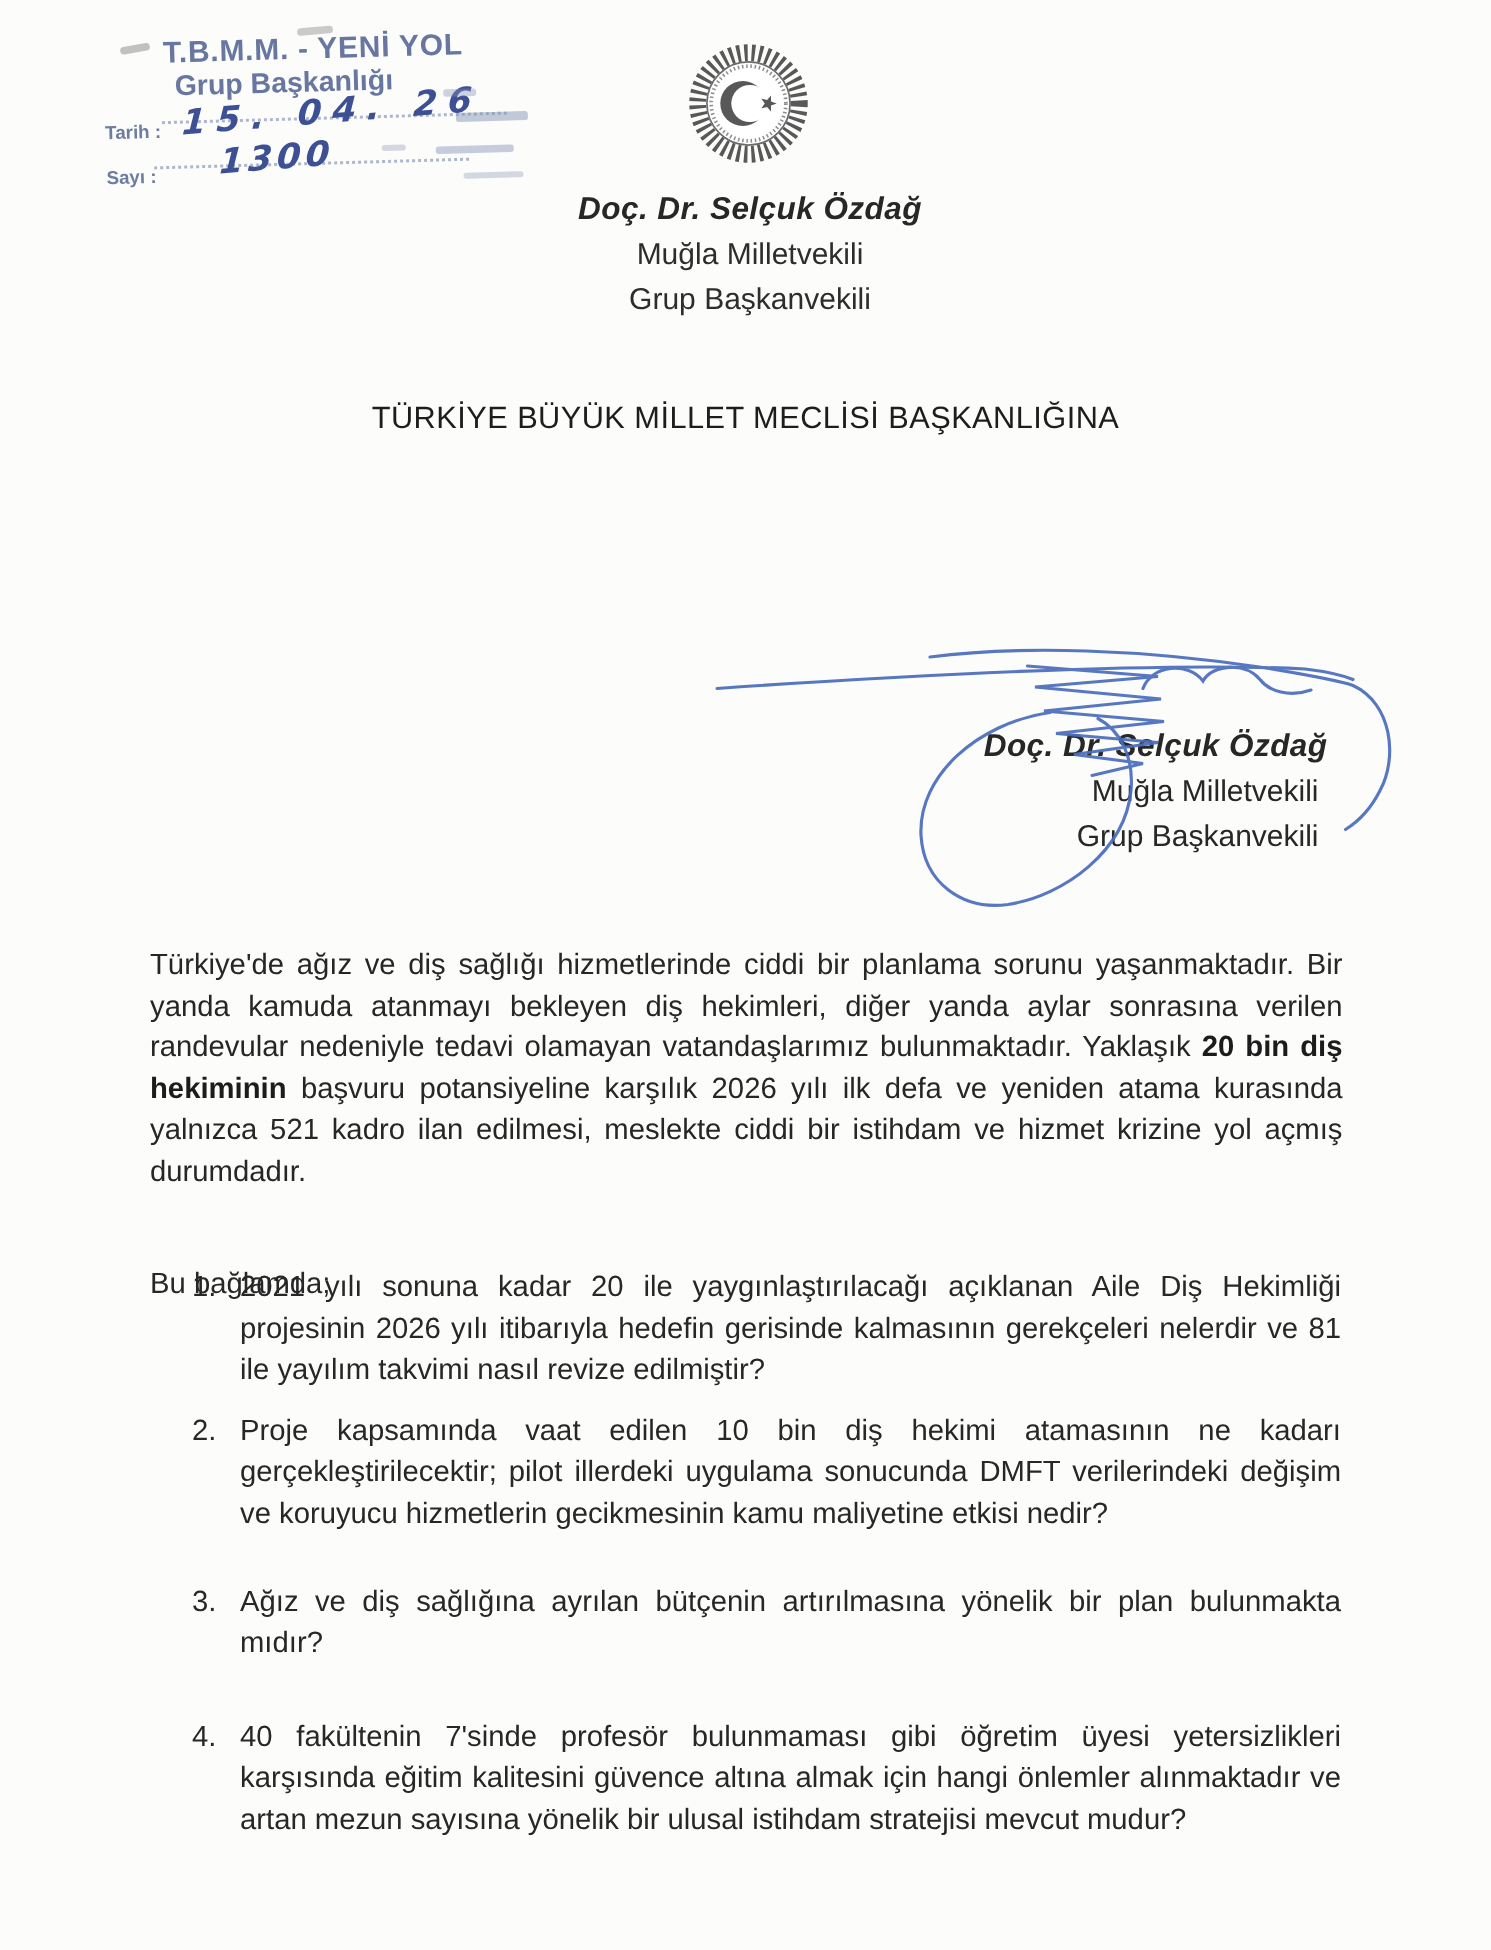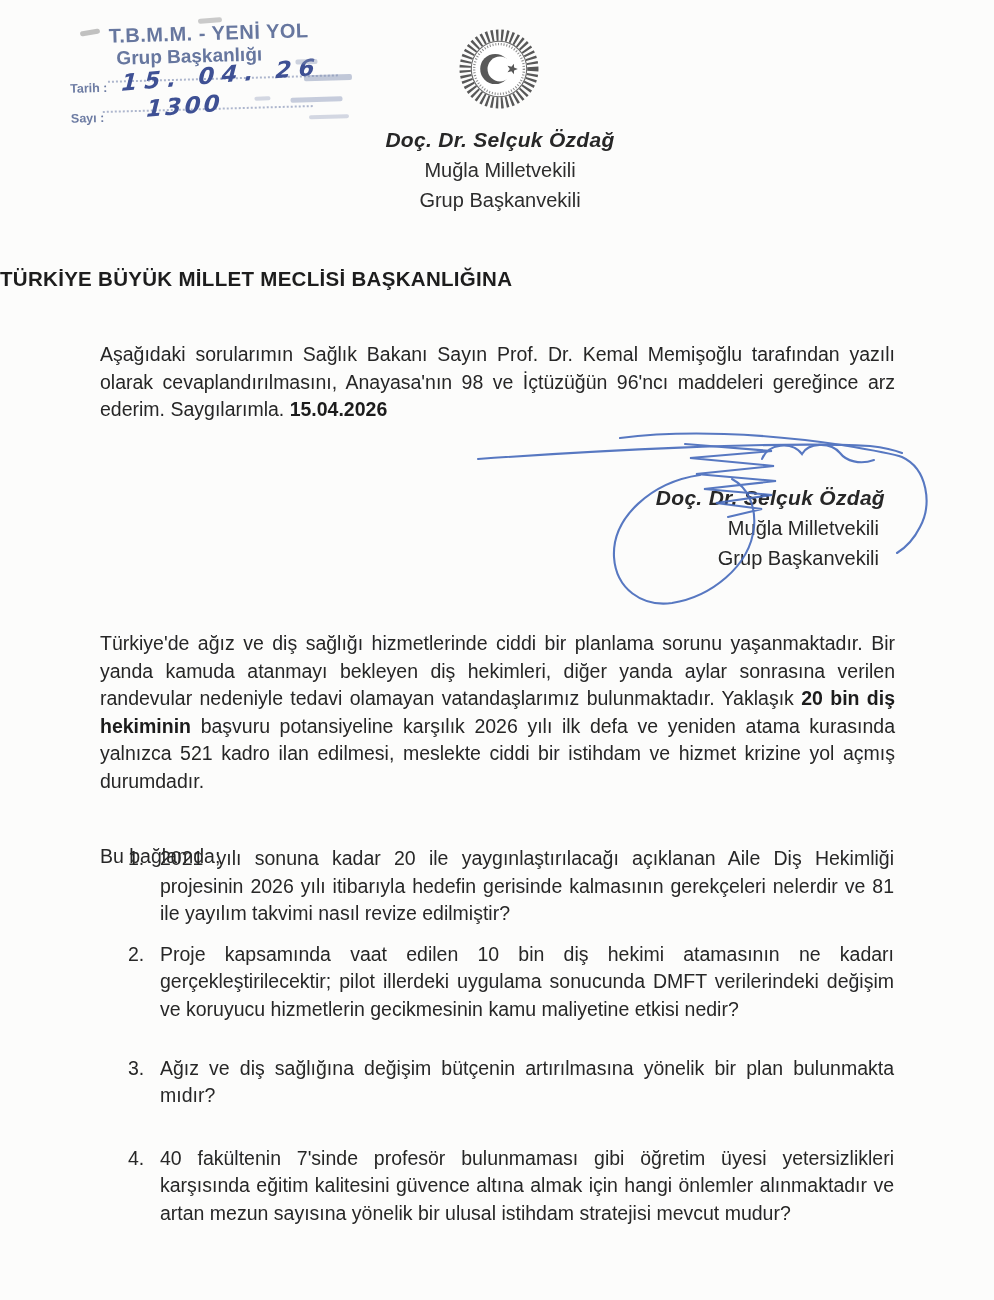--- a/index.html
+++ b/index.html
@@ -47,22 +47,22 @@
 
   
   .emblem { position:absolute; left:452px; top:22px; width:94px; height:94px; }
 
   
   .author-block { position:absolute; left:300px; top:128px; width:400px; text-align:center; }
   .author-block .name { font-size:21px; font-weight:bold; font-style:italic; letter-spacing:.3px; }
   .author-block .role { font-size:20px; margin-top:7px; color:#2d2d2d; }
 
   
-  .doc-title { position:absolute; left:0; top:267px; width:994px; text-align:left;
-    font-size:20.5px; font-weight:bold; letter-spacing:.3px; color:#1d1d1d; }
+  .doc-title { position:absolute; left:0; top:267px; width:994px; text-align:center;
+    font-size:20.5px; font-weight:normal; letter-spacing:.3px; color:#1d1d1d; }
 
   
   .para {
     position:absolute; left:100px; width:795px;
     font-size:19.5px; line-height:27.6px; text-align:justify; text-align-last:left;
     color:#262626;
   }
   .para.p1 { top:341px; }
   .para.statement { top:630px; }
   .bold-inline { font-weight:bold; color:#1c1c1c; }
@@ -120,23 +120,20 @@
   </div>
 
   <div class="author-block">
     <div class="name">Doç. Dr. Selçuk Özdağ</div>
     <div class="role">Muğla Milletvekili</div>
     <div class="role">Grup Başkanvekili</div>
   </div>
 
   <div class="doc-title">TÜRKİYE BÜYÜK MİLLET MECLİSİ BAŞKANLIĞINA</div>
 
-  <div class="para p1"><span>Aşağıdaki sorularımın Sağlık Bakanı Sayın Prof. Dr. Kemal Memişoğlu tarafından yazılı olarak cevaplandırılmasını, Anayasa'nın 98 ve İçtüzüğün 96'ncı maddeleri gereğince arz ederim. Saygılarımla.</span>
-    <span class="bold-inline">15.04.2026</span>
-  </div>
 
   <svg class="sig-svg" width="516" height="200" viewBox="0 0 516 200" fill="none" stroke="#4a6dbd" stroke-width="2.1" stroke-linecap="round" opacity=".92">
     <path d="M 46,32 C 160,24 340,14 438,19 C 455,21 465,24 470,26"></path>
     <path d="M 188,11 C 250,3 330,6 410,18 C 440,23 462,27 470,30 C 496,42 500,78 488,100 C 482,112 473,121 465,126"></path>
     <path d="M 253,17 L 340,24 L 258,31 L 342,39 L 264,47 L 344,54 L 272,62 L 340,68 L 284,76 L 330,82 L 296,90"></path>
     <path d="M 268,48 C 220,55 180,90 182,130 C 184,162 210,180 240,176 C 278,170 318,140 322,100 C 324,78 315,60 300,52"></path>
     <path d="M 330,32 C 336,16 360,14 370,27 C 376,16 398,14 408,26 C 414,34 428,38 442,33"></path>
   </svg>
 
   <div class="signer-block">
@@ -156,21 +153,21 @@
     <li>
       <span class="q-num">1.</span>
       <span class="q-text">2021 yılı sonuna kadar 20 ile yaygınlaştırılacağı açıklanan Aile Diş Hekimliği projesinin 2026 yılı itibarıyla hedefin gerisinde kalmasının gerekçeleri nelerdir ve 81 ile yayılım takvimi nasıl revize edilmiştir?</span>
     </li>
     <li>
       <span class="q-num">2.</span>
       <span class="q-text">Proje kapsamında vaat edilen 10 bin diş hekimi atamasının ne kadarı gerçekleştirilecektir; pilot illerdeki uygulama sonucunda DMFT verilerindeki değişim ve koruyucu hizmetlerin gecikmesinin kamu maliyetine etkisi nedir?</span>
     </li>
     <li>
       <span class="q-num">3.</span>
-      <span class="q-text">Ağız ve diş sağlığına değişim bütçenin artırılmasına yönelik bir plan bulunmakta mıdır?</span>
+      <span class="q-text">Ağız ve diş sağlığına ayrılan bütçenin artırılmasına yönelik bir plan bulunmakta mıdır?</span>
     </li>
     <li>
       <span class="q-num">4.</span>
       <span class="q-text">40 fakültenin 7'sinde profesör bulunmaması gibi öğretim üyesi yetersizlikleri karşısında eğitim kalitesini güvence altına almak için hangi önlemler alınmaktadır ve artan mezun sayısına yönelik bir ulusal istihdam stratejisi mevcut mudur?</span>
     </li>
   </ol>
 
 </div>
 
 </body></html>

